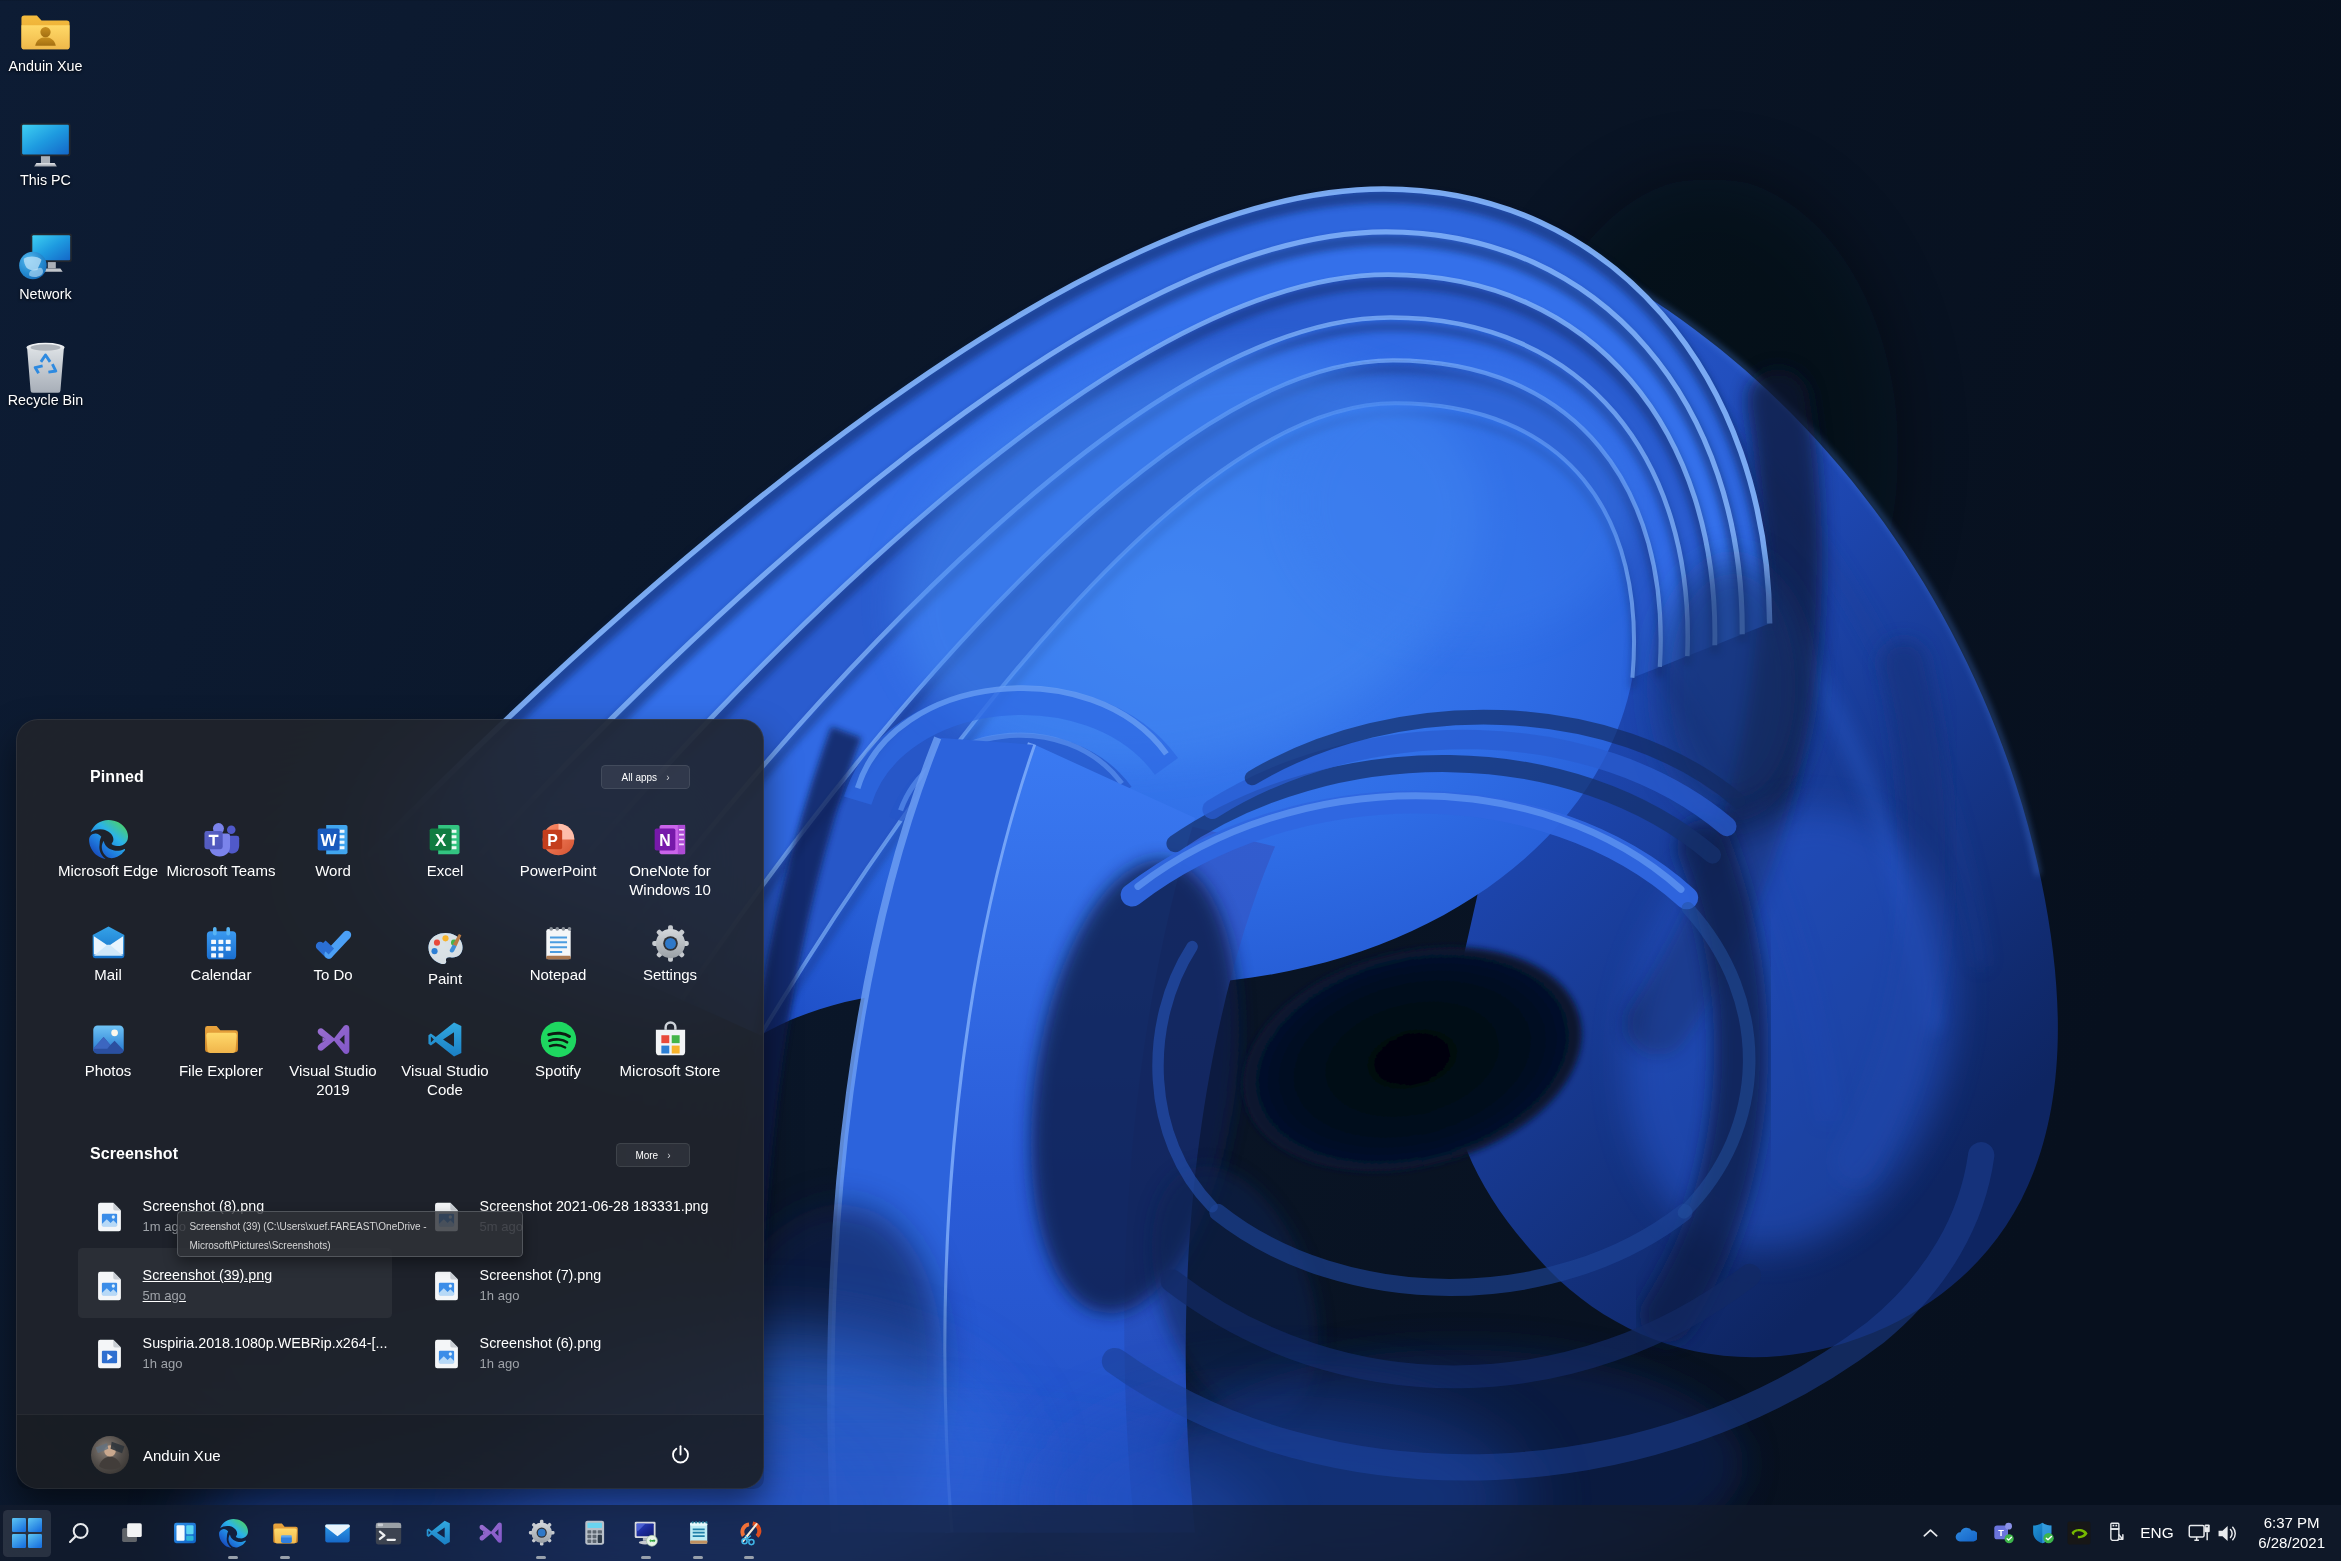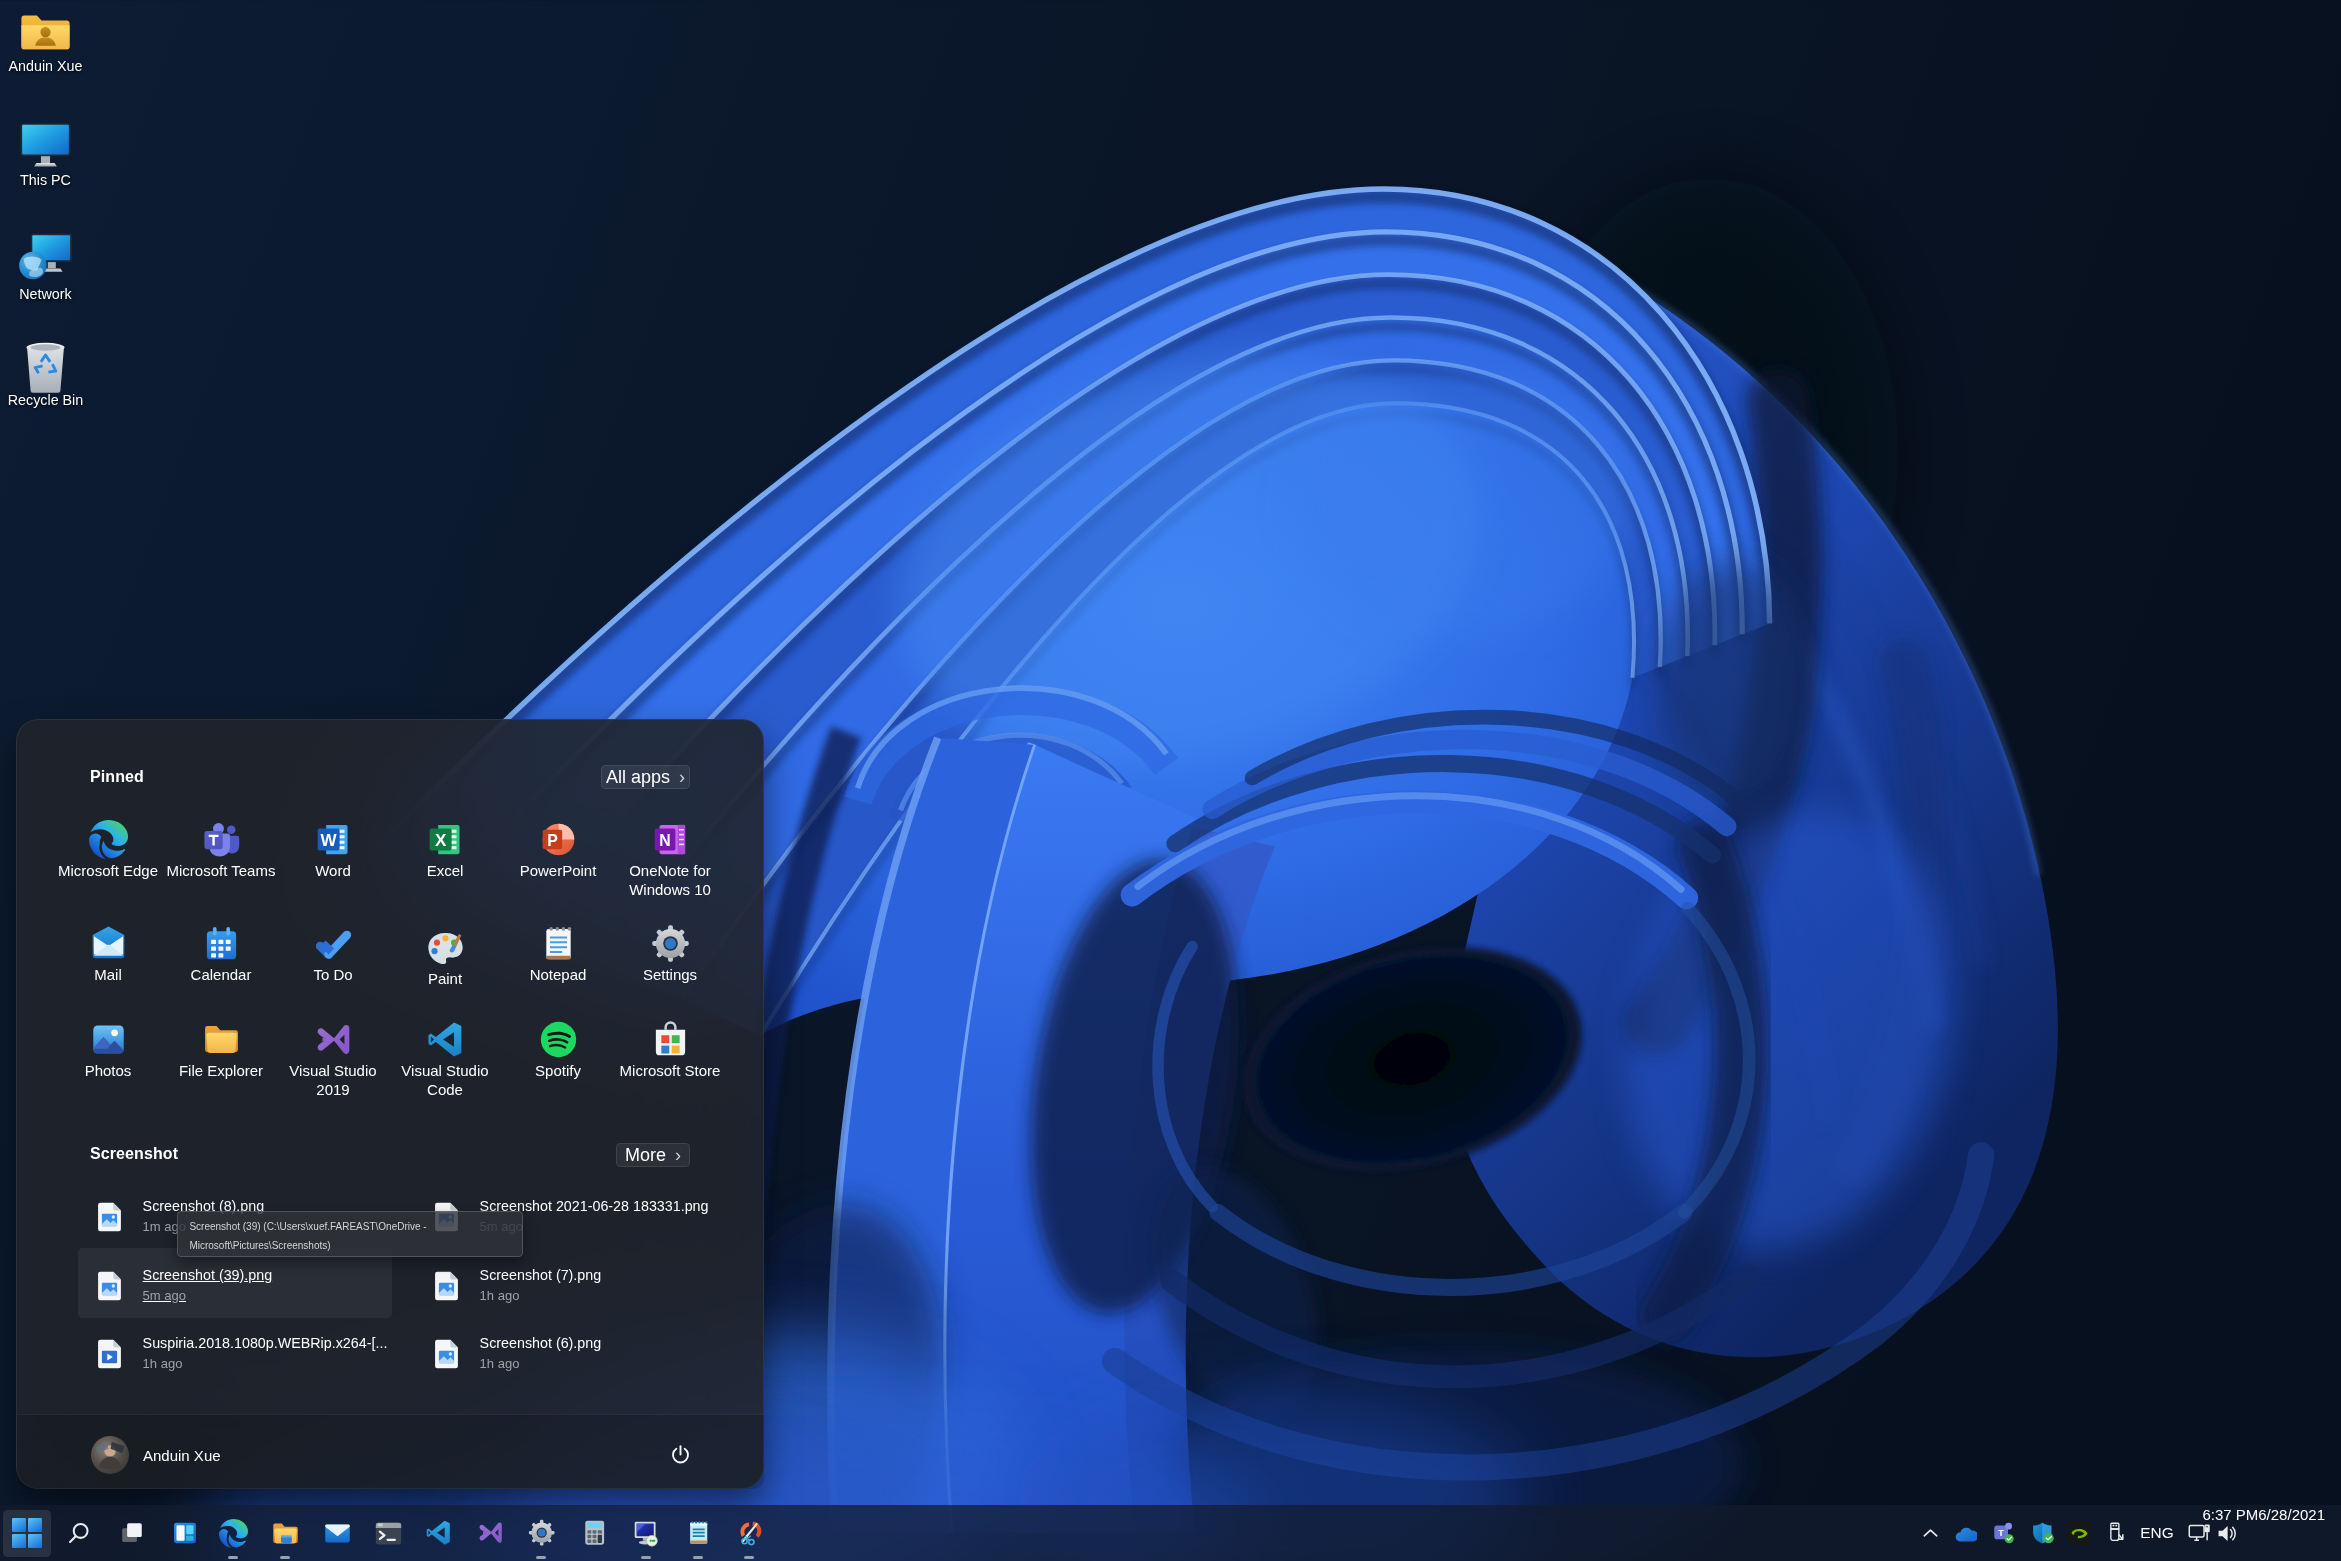--- a/index.html
+++ b/index.html
@@ -2,36 +2,36 @@
 <html style="font-size:9.1px"><head><meta charset="utf-8">
 <style>
 *{margin:0;padding:0;box-sizing:border-box}
 html,body{width:2342px;height:1562px;overflow:hidden;background:#071120}
 #screen{position:relative;width:2342px;height:1562px;font-family:"Liberation Sans",sans-serif;overflow:hidden}
 #wall{position:absolute;left:0;top:0}
 .dicon{position:absolute;width:91px;text-align:center;color:#fff;font-size:14.3px;text-shadow:0 1.1px 2.9px rgba(0,0,0,.95)}
 .dicon svg{display:block;margin:0 auto}
 #startmenu{position:absolute;left:16px;top:719px;width:748px;height:770px;border-radius:22px;background:rgba(33,36,43,.89);backdrop-filter:blur(74px) saturate(1.08);border:0.6px solid rgba(255,255,255,.07);box-shadow:0 17px 34px rgba(0,0,0,.5);color:#fff}
 .secthead{position:absolute;font-size:16px;font-weight:700;letter-spacing:0.1px}
-.pillbtn{position:absolute;background:rgba(255,255,255,.065);border:0.6px solid rgba(255,255,255,.09);border-radius:4.6px;font-size:18px;color:#fff;display:flex;align-items:center;justify-content:center;gap:9.1px}
+.pillbtn{position:absolute;background:rgba(255,255,255,.065);border:0.6px solid rgba(255,255,255,.09);border-radius:4.6px;font-size:10px;color:#fff;display:flex;align-items:center;justify-content:center;gap:9.1px}
 .pillbtn .chev{color:#cfd2d6}
 .pinitem{position:absolute;width:112px;text-align:center;font-size:15px;line-height:19px;color:#fff}
 .pinitem svg{display:block;margin:0 auto 2.3px}
 .recitem{position:absolute;display:flex;align-items:flex-end}
 .recitem .txt .t1{font-size:14.3px;color:#fff}
 .recitem .txt .t2{font-size:13px;color:#9fa3a9;margin-top:5.1px}
 .recitem svg{margin-right:20.6px;flex:none}
 #hoverrow{position:absolute;left:61px;top:528px;width:314px;height:70px;border-radius:4.6px;background:rgba(255,255,255,.055)}
 #tooltip{position:absolute;left:177px;top:1211px;width:346px;height:46px;background:rgba(47,50,56,.82);border:0.6px solid rgba(120,123,128,.5);border-radius:4.6px;box-shadow:0 5.7px 13.7px rgba(0,0,0,.4);font-size:10px;color:#d6d6d6;padding:4.6px 11.4px 0;line-height:19px;z-index:5;white-space:nowrap;overflow:hidden}
 #userrow{position:absolute;left:0;top:694px;width:747px;height:75px;background:rgba(0,0,0,.15);border-top:0.6px solid rgba(255,255,255,.06);border-radius:0 0 10.3px 10.3px}
 #taskbar{position:absolute;left:0;top:1505px;width:2342px;height:56px;background:rgba(20,28,44,.72);backdrop-filter:blur(40px) saturate(1.15)}
 .tb{position:absolute;display:flex;align-items:center;justify-content:center}
 .runbar{position:absolute;top:1556px;width:10.3px;height:2.9px;border-radius:1.7px;background:#98a0ab}
 .tray{position:absolute;top:1505px;height:56px;display:flex;align-items:center;justify-content:center;color:#fff}
-#clock{position:absolute;top:1505px;right:17px;height:56px;display:flex;flex-direction:row;justify-content:center;align-items:flex-start;color:#fff;font-size:15px;line-height:20px}
+#clock{position:absolute;top:1505px;right:17px;height:56px;display:flex;flex-direction:column;justify-content:center;align-items:center;color:#fff;font-size:15px;line-height:20px}
 .pinitem svg{width:39px;height:39px}
 
 </style></head>
 <body>
 <div id="screen">
 <svg id="wall" width="2342" height="1562" viewBox="0 0 4096 2731">
 <defs>
 <linearGradient id="bg" x1="0" y1="0" x2="1" y2=".25">
  <stop offset="0" stop-color="#0d1c34"></stop>
           <stop offset=".5" stop-color="#0a1628"></stop>

